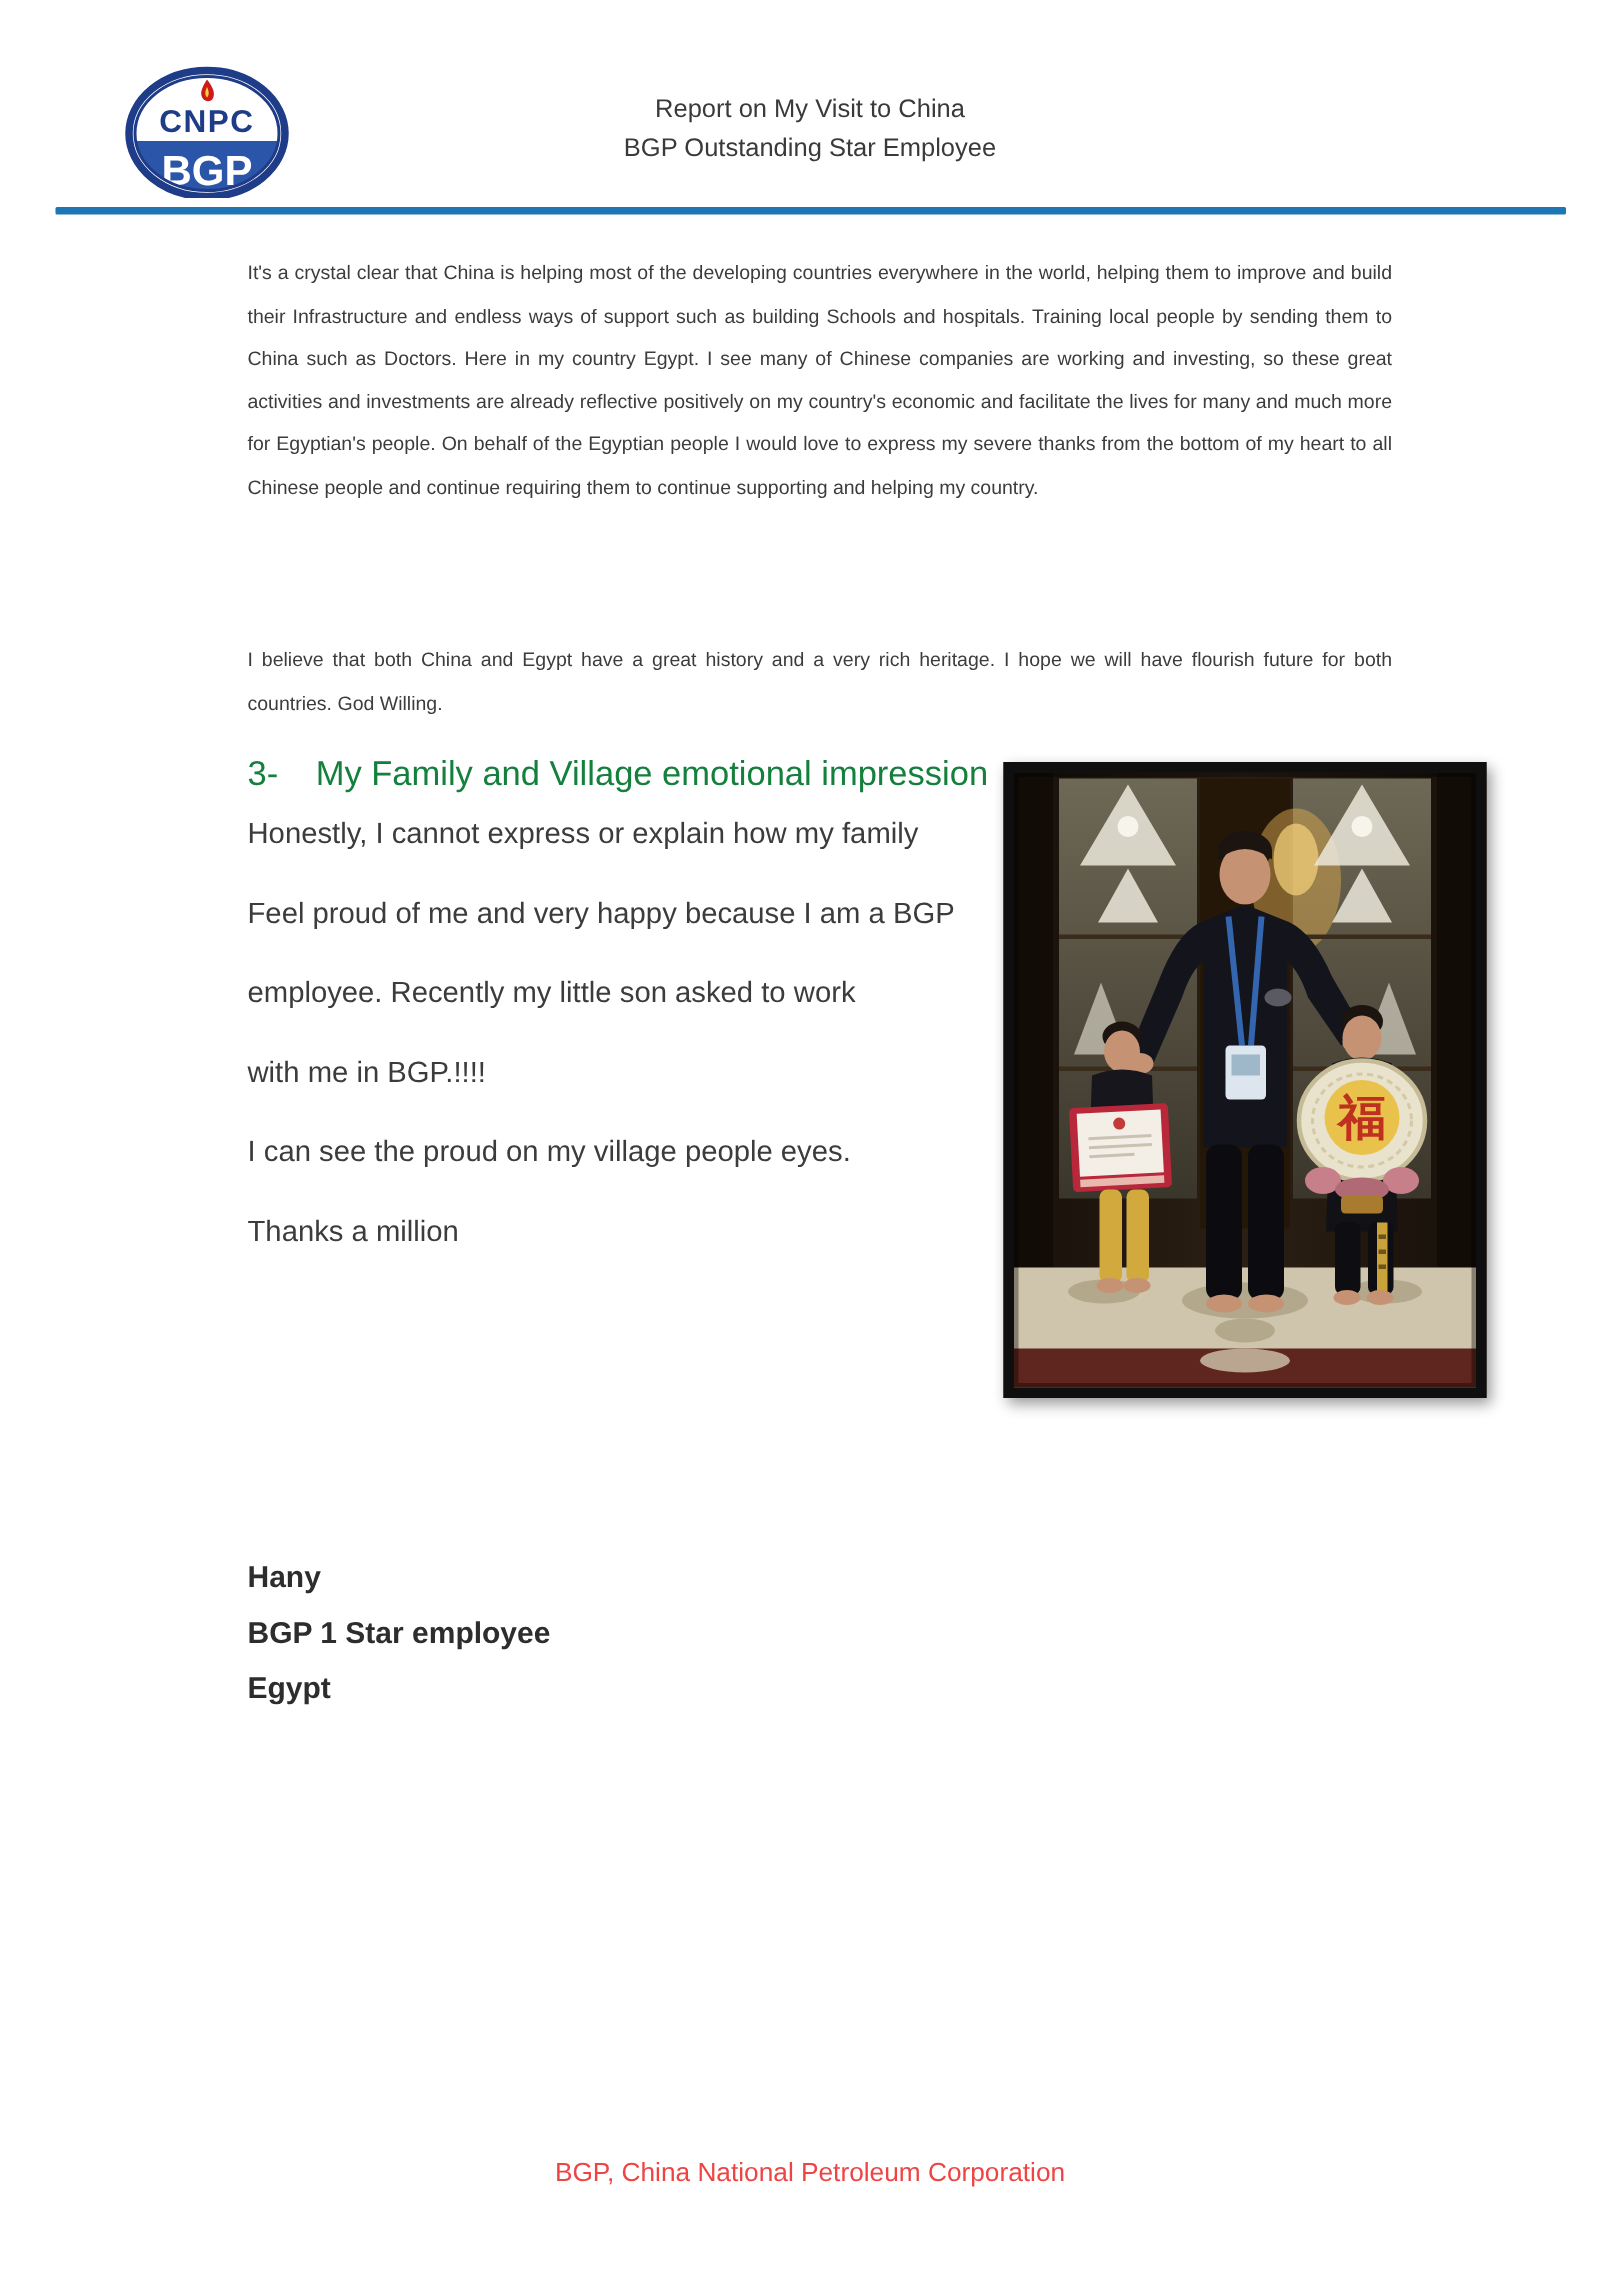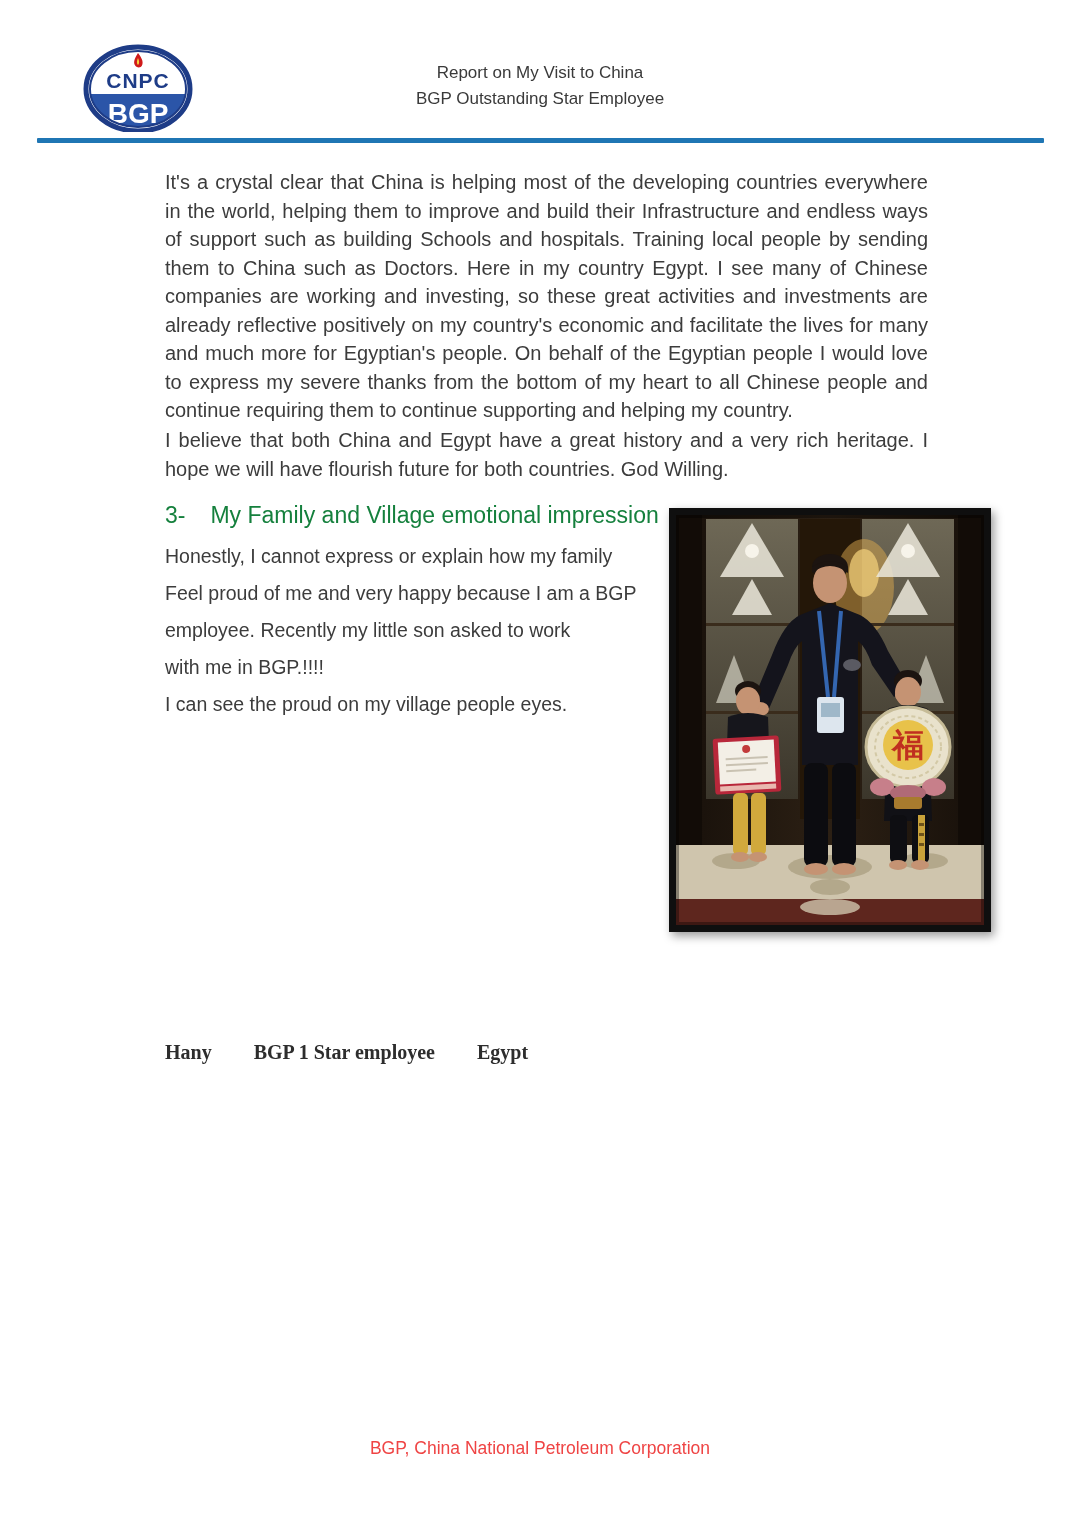--- a/index.html
+++ b/index.html
@@ -18,46 +18,46 @@
     position:absolute;left:0;top:60px;width:1080px;
     text-align:center;font-size:17px;line-height:26px;color:#3a3a3a;
   }
   .rule{
     position:absolute;left:37px;top:138px;width:1007px;height:5px;
     background:#1f76b4;border-radius:1px;
   }
   
   .para{
     position:absolute;left:165px;width:763px;
-    font-size:20px;line-height:28.5px;color:#3c3c3c;
+    font-size:13px;line-height:28.5px;color:#3c3c3c;
     text-align:justify;margin:0;
   }
   .p1{top:168px;}
   .p2{top:426px;}
   .section-heading{
     position:absolute;left:165px;top:503px;width:600px;
     font-size:23px;line-height:24px;color:#15803d;
   }
   .section-heading .gap{display:inline-block;width:25px;}
   .family-lines{
     position:absolute;left:165px;top:546px;width:505px;
-    display:flex;flex-direction:column;gap:17px;
+    display:flex;flex-direction:column;gap:33px;
   }
   .family-lines p{margin:0;font-size:19.5px;line-height:20px;color:#3c3c3c;}
   
   .photo{
     position:absolute;left:669px;top:508px;width:308px;height:410px;
     border:7px solid #0f0f0f;background:#241a12;
     box-shadow:3px 4px 9px rgba(0,0,0,0.4);
   }
   .photo svg{display:block;}
   
   .signature{
     position:absolute;left:165px;top:1042px;
-    display:flex;flex-direction:row;gap:42px;font-family:Liberation Serif, serif;
+    display:flex;flex-direction:column;gap:17px;
   }
   .signature p{margin:0;font-size:20px;line-height:20px;font-weight:bold;color:#2d2d2d;}
   
   .footer{
     position:absolute;left:0;top:1438px;width:1080px;
     text-align:center;font-size:17.5px;color:#ef4444;
   }
 </style>
 </head>
 <body>
@@ -100,20 +100,21 @@
   <div class="section-heading">
     <span>3-</span><span class="gap"></span><span>My Family and Village emotional impression</span>
   </div>
 
   <div class="family-lines">
     <p>Honestly, I cannot express or explain how my family</p>
     <p>Feel proud of me and very happy because I am a BGP</p>
     <p>employee. Recently my little son asked to work</p>
     <p>with me in BGP.!!!!</p>
     <p>I can see the proud on my village people eyes.</p>
+    <p>Thanks a million</p>
   </div>
 
   <div class="photo">
     <svg width="308" height="410" viewBox="0 0 308 410">
       <defs>
         <linearGradient id="paneGrad" x1="0" y1="0" x2="0" y2="1">
           <stop offset="0" stop-color="#6e6856"></stop>
             <stop offset="1" stop-color="#3b362b"></stop>
         </linearGradient>
         <linearGradient id="woodGrad" x1="0" y1="0" x2="1" y2="0">

